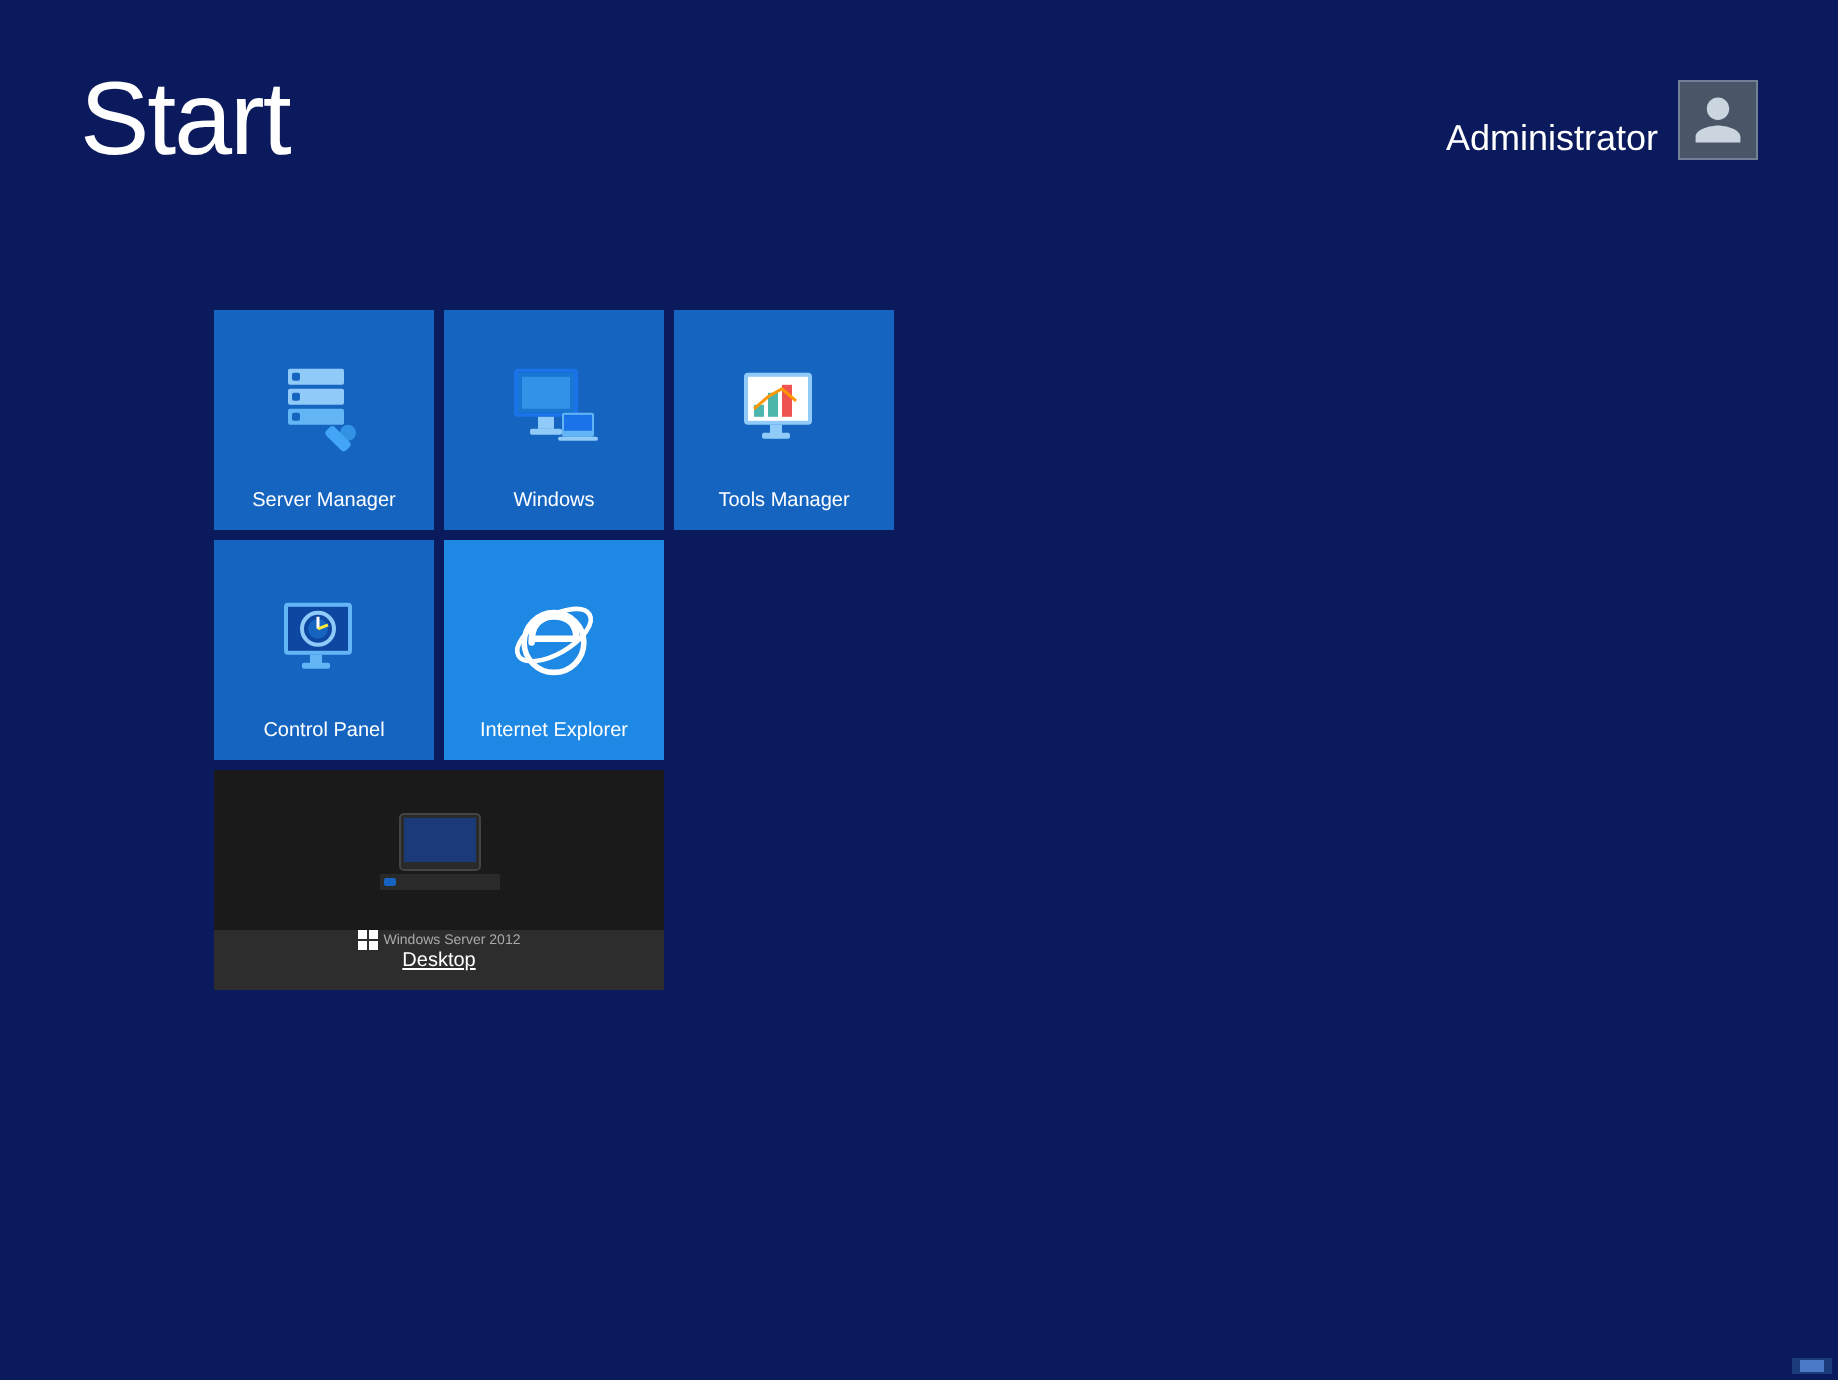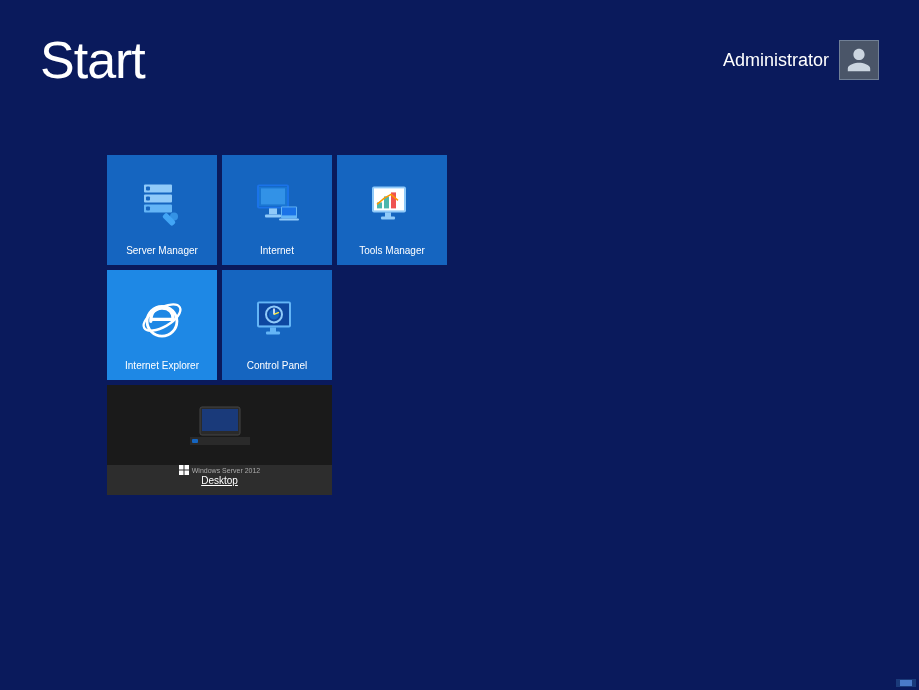--- a/index.html
+++ b/index.html
@@ -23,21 +23,21 @@
 
     .start-title {
       font-size: 52px;
       font-weight: 400;
       color: white;
       letter-spacing: -1px;
     }
 
     .user-area {
       display: flex;
-      align-items: center;
+      align-items: flex-end;
       gap: 10px;
       margin-top: 10px;
     }
 
     .user-name {
       font-size: 18px;
       font-weight: 300;
       color: white;
     }
 
@@ -247,74 +247,74 @@
         <rect x="10" y="10" width="24" height="16" fill="#42a5f5" opacity="0.6"></rect>
 
         <rect x="18" y="30" width="8" height="6" fill="#90caf9"></rect>
         <rect x="14" y="36" width="16" height="3" rx="1" fill="#90caf9"></rect>
 
         <rect x="30" y="28" width="16" height="12" rx="1" fill="#64b5f6"></rect>
         <rect x="31" y="29" width="14" height="8" fill="#1a73e8"></rect>
         <rect x="28" y="40" width="20" height="2" rx="1" fill="#90caf9"></rect>
       </svg>
     </div>
-    <span class="tile-label">Internet</span>
+    <span class="tile-label">Windows</span>
   </div>
 
   <div class="tile">
     <div class="tile-icon">
       <svg class="task-manager-icon" viewBox="0 0 52 52" xmlns="http://www.w3.org/2000/svg">
 
         <rect x="6" y="8" width="34" height="26" rx="2" fill="#90caf9"></rect>
         <rect x="8" y="10" width="30" height="22" fill="white"></rect>
 
         <rect x="11" y="24" width="5" height="6" fill="#4db6ac"></rect>
         <rect x="18" y="18" width="5" height="12" fill="#4db6ac"></rect>
         <rect x="25" y="14" width="5" height="16" fill="#ef5350"></rect>
 
         <polyline points="11,26 18,20 25,16 32,22" stroke="#ff9800" stroke-width="1.5" fill="none"></polyline>
 
         <rect x="19" y="34" width="6" height="5" fill="#90caf9"></rect>
         <rect x="15" y="38" width="14" height="3" rx="1" fill="#90caf9"></rect>
       </svg>
     </div>
     <span class="tile-label">Tools Manager</span>
-  </div>
-
-  <div class="tile bright-blue">
-    <div class="tile-icon">
-      <svg class="ie-icon" viewBox="0 0 60 60" xmlns="http://www.w3.org/2000/svg">
-
-        <ellipse cx="30" cy="32" rx="16" ry="16" fill="none" stroke="white" stroke-width="3"></ellipse>
-
-        <path d="M18 32 Q18 18 30 18 Q42 18 42 30 L20 30" fill="none" stroke="white" stroke-width="3.5" stroke-linecap="round"></path>
-
-        <ellipse cx="30" cy="28" rx="22" ry="10" fill="none" stroke="white" stroke-width="2.5" transform="rotate(-30 30 28)"></ellipse>
-      </svg>
-    </div>
-    <span class="tile-label">Internet Explorer</span>
   </div>
 
   <div class="tile">
     <div class="tile-icon">
       <svg class="control-panel-icon" viewBox="0 0 52 52" xmlns="http://www.w3.org/2000/svg">
 
         <rect x="6" y="8" width="34" height="26" rx="2" fill="#64b5f6"></rect>
         <rect x="8" y="10" width="30" height="22" fill="#0d47a1"></rect>
 
         <circle cx="23" cy="21" r="8" fill="none" stroke="#90caf9" stroke-width="2"></circle>
         <circle cx="23" cy="21" r="5" fill="#1565c0"></circle>
         <line x1="23" y1="21" x2="23" y2="15" stroke="white" stroke-width="1.5"></line>
         <line x1="23" y1="21" x2="28" y2="19" stroke="#ffeb3b" stroke-width="1.5"></line>
 
         <rect x="19" y="34" width="6" height="5" fill="#64b5f6"></rect>
         <rect x="15" y="38" width="14" height="3" rx="1" fill="#64b5f6"></rect>
       </svg>
     </div>
     <span class="tile-label">Control Panel</span>
+  </div>
+
+  <div class="tile bright-blue">
+    <div class="tile-icon">
+      <svg class="ie-icon" viewBox="0 0 60 60" xmlns="http://www.w3.org/2000/svg">
+
+        <ellipse cx="30" cy="32" rx="16" ry="16" fill="none" stroke="white" stroke-width="3"></ellipse>
+
+        <path d="M18 32 Q18 18 30 18 Q42 18 42 30 L20 30" fill="none" stroke="white" stroke-width="3.5" stroke-linecap="round"></path>
+
+        <ellipse cx="30" cy="28" rx="22" ry="10" fill="none" stroke="white" stroke-width="2.5" transform="rotate(-30 30 28)"></ellipse>
+      </svg>
+    </div>
+    <span class="tile-label">Internet Explorer</span>
   </div>
 
   <div class="tile dark wide">
     <div class="desktop-preview">
       <svg width="60" height="40" viewBox="0 0 60 40">
         <rect x="0" y="0" width="60" height="40" fill="#1a1a1a"></rect>
 
         <rect x="10" y="2" width="40" height="28" rx="2" fill="#2a2a2a" stroke="#444" stroke-width="1"></rect>
         <rect x="12" y="4" width="36" height="22" fill="#1a3a7a"></rect>
 

